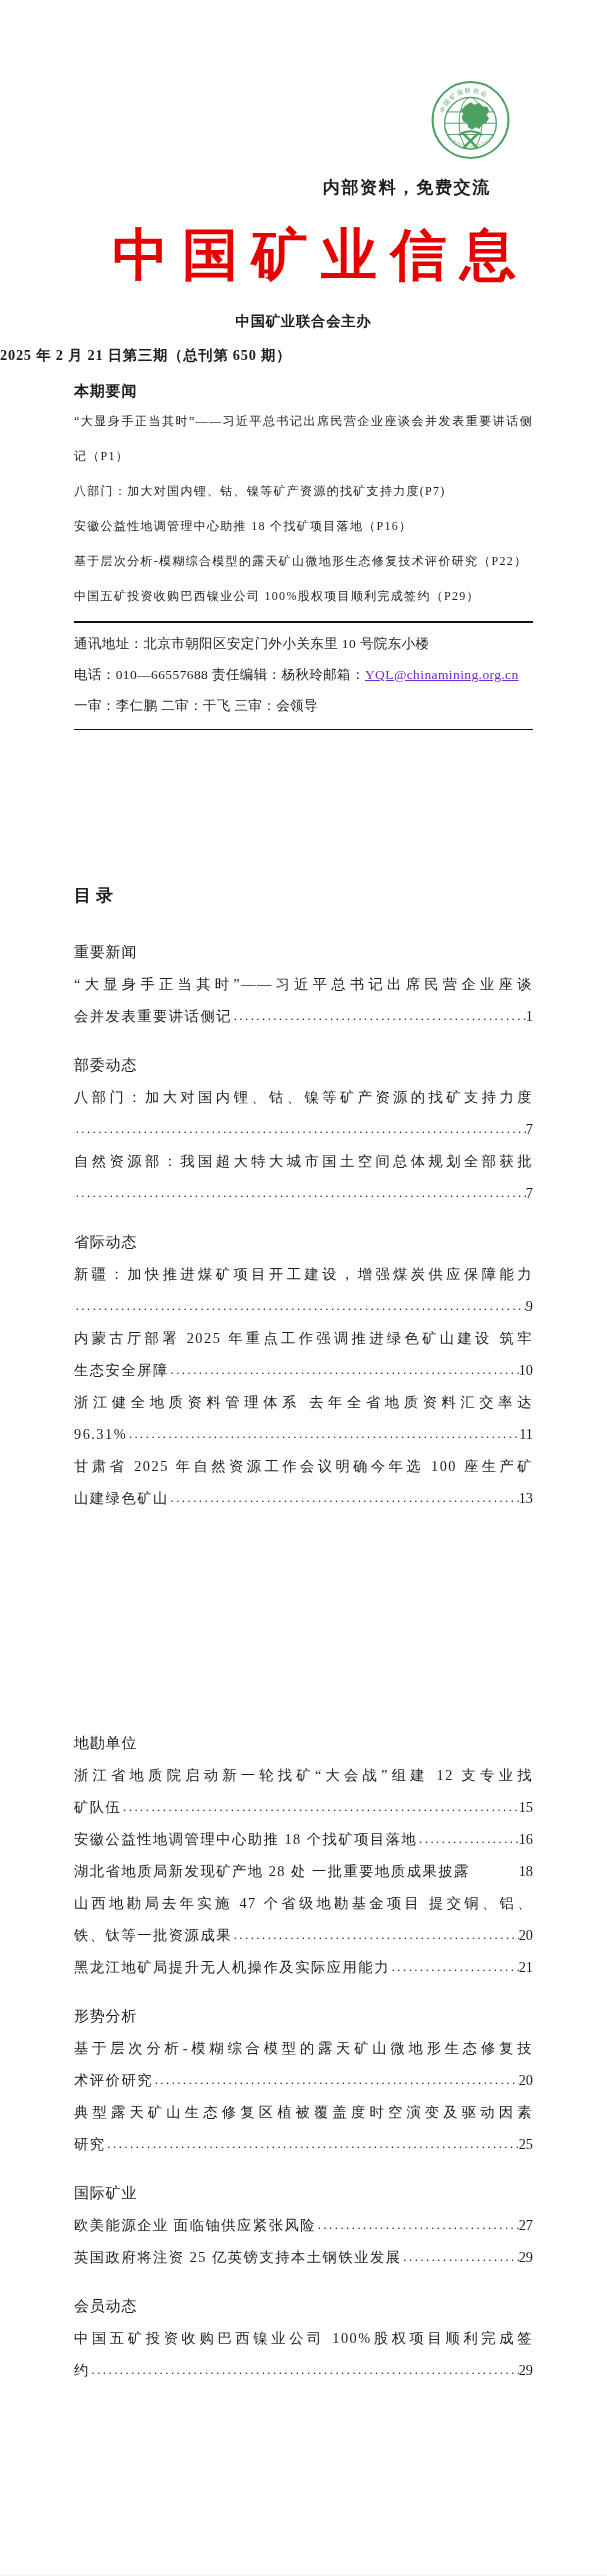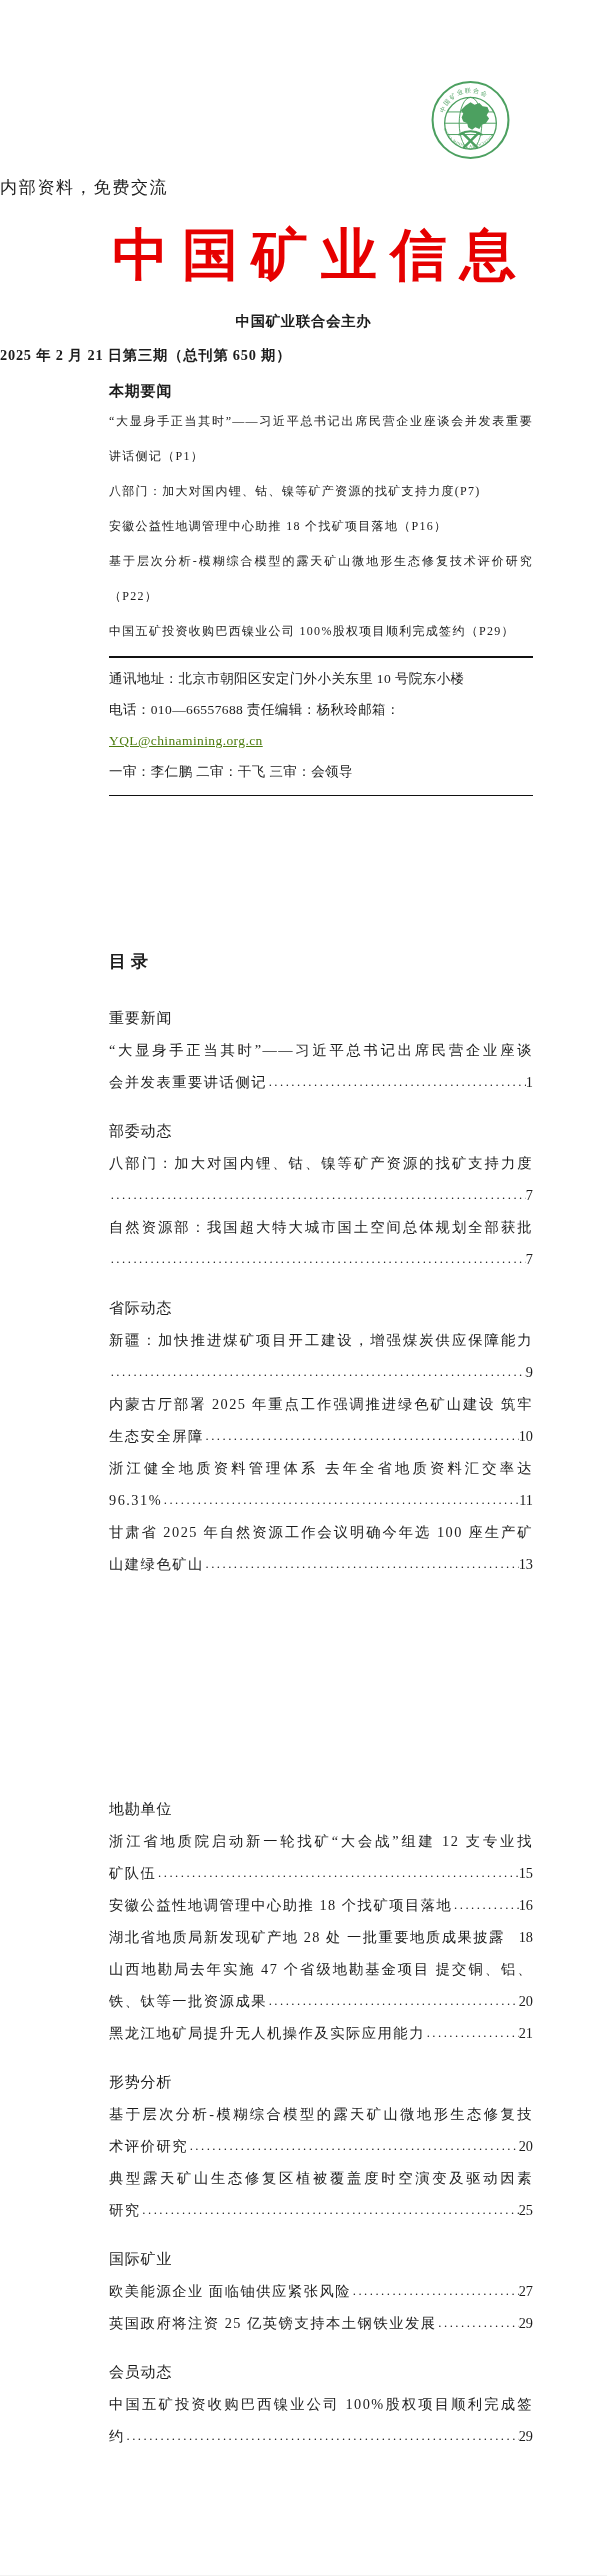--- a/index.html
+++ b/index.html
@@ -10,28 +10,28 @@
     width: 607px;
   }
   .page {
     position: relative;
     width: 607px;
     height: 2576px;
     background: #ffffff;
     overflow: hidden;
     border-bottom: 1.7px solid #f2f2f2;
   }
-  .content { padding: 0 74px; margin-left: 35px; }
+  .content { padding: 0 74px; }
 
   
   .logo-row { padding-top: 78px; text-align: right; padding-right: 96px; }
   .logo-row svg { width: 81px; height: 84px; }
   .internal-note {
-    padding-right: 116px; margin-top: 10px;
-    font-size: 17px; font-weight: normal; letter-spacing: 1.7px;
+    text-align: right; padding-right: 116px; margin-top: 10px;
+    font-size: 17px; font-weight: bold; letter-spacing: 1.7px;
   }
   .masthead {
     text-align: center; margin-top: 18.6px;
     font-size: 56px; font-weight: bold; letter-spacing: 13.5px;
     font-family: "Liberation Serif", "DejaVu Serif", serif;
     margin-left: 35px;
   }
   .publisher {
     text-align: center; margin-top: 18px;
     font-size: 14.3px; font-weight: bold; letter-spacing: 0.8px;
@@ -130,21 +130,21 @@
         <p class="hl-item">安徽公益性地调管理中心助推 18 个找矿项目落地（P16）</p>
         <p class="hl-item">基于层次分析-模糊综合模型的露天矿山微地形生态修复技术评价研究（P22）</p>
         <p class="hl-item">中国五矿投资收购巴西镍业公司 100%股权项目顺利完成签约（P29）</p>
       </div>
 
     <hr class="rule">
 
     <div class="contact">
       <div class="contact-line">通讯地址：北京市朝阳区安定门外小关东里 10 号院东小楼</div>
       <div class="contact-line">
-        <span>电话：010—66557688 责任编辑：杨秋玲邮箱：</span><a href="#" class="email-link" id="email-link" style="color: #4d7c0f;">YQL@chinamining.org.cn</a>
+        <span>电话：010—66557688 责任编辑：杨秋玲邮箱：</span><a href="#" class="email-link" id="email-link" style="color: #6d28d9;">YQL@chinamining.org.cn</a>
       </div>
       <div class="contact-line">一审：李仁鹏  二审：干飞  三审：会领导</div>
     </div>
 
     <hr class="rule2">
 
     <h2 class="toc-title">目录</h2>
 
     <div class="toc-root" id="toc-root">
         <h3 class="toc-section-heading">重要新闻</h3>

